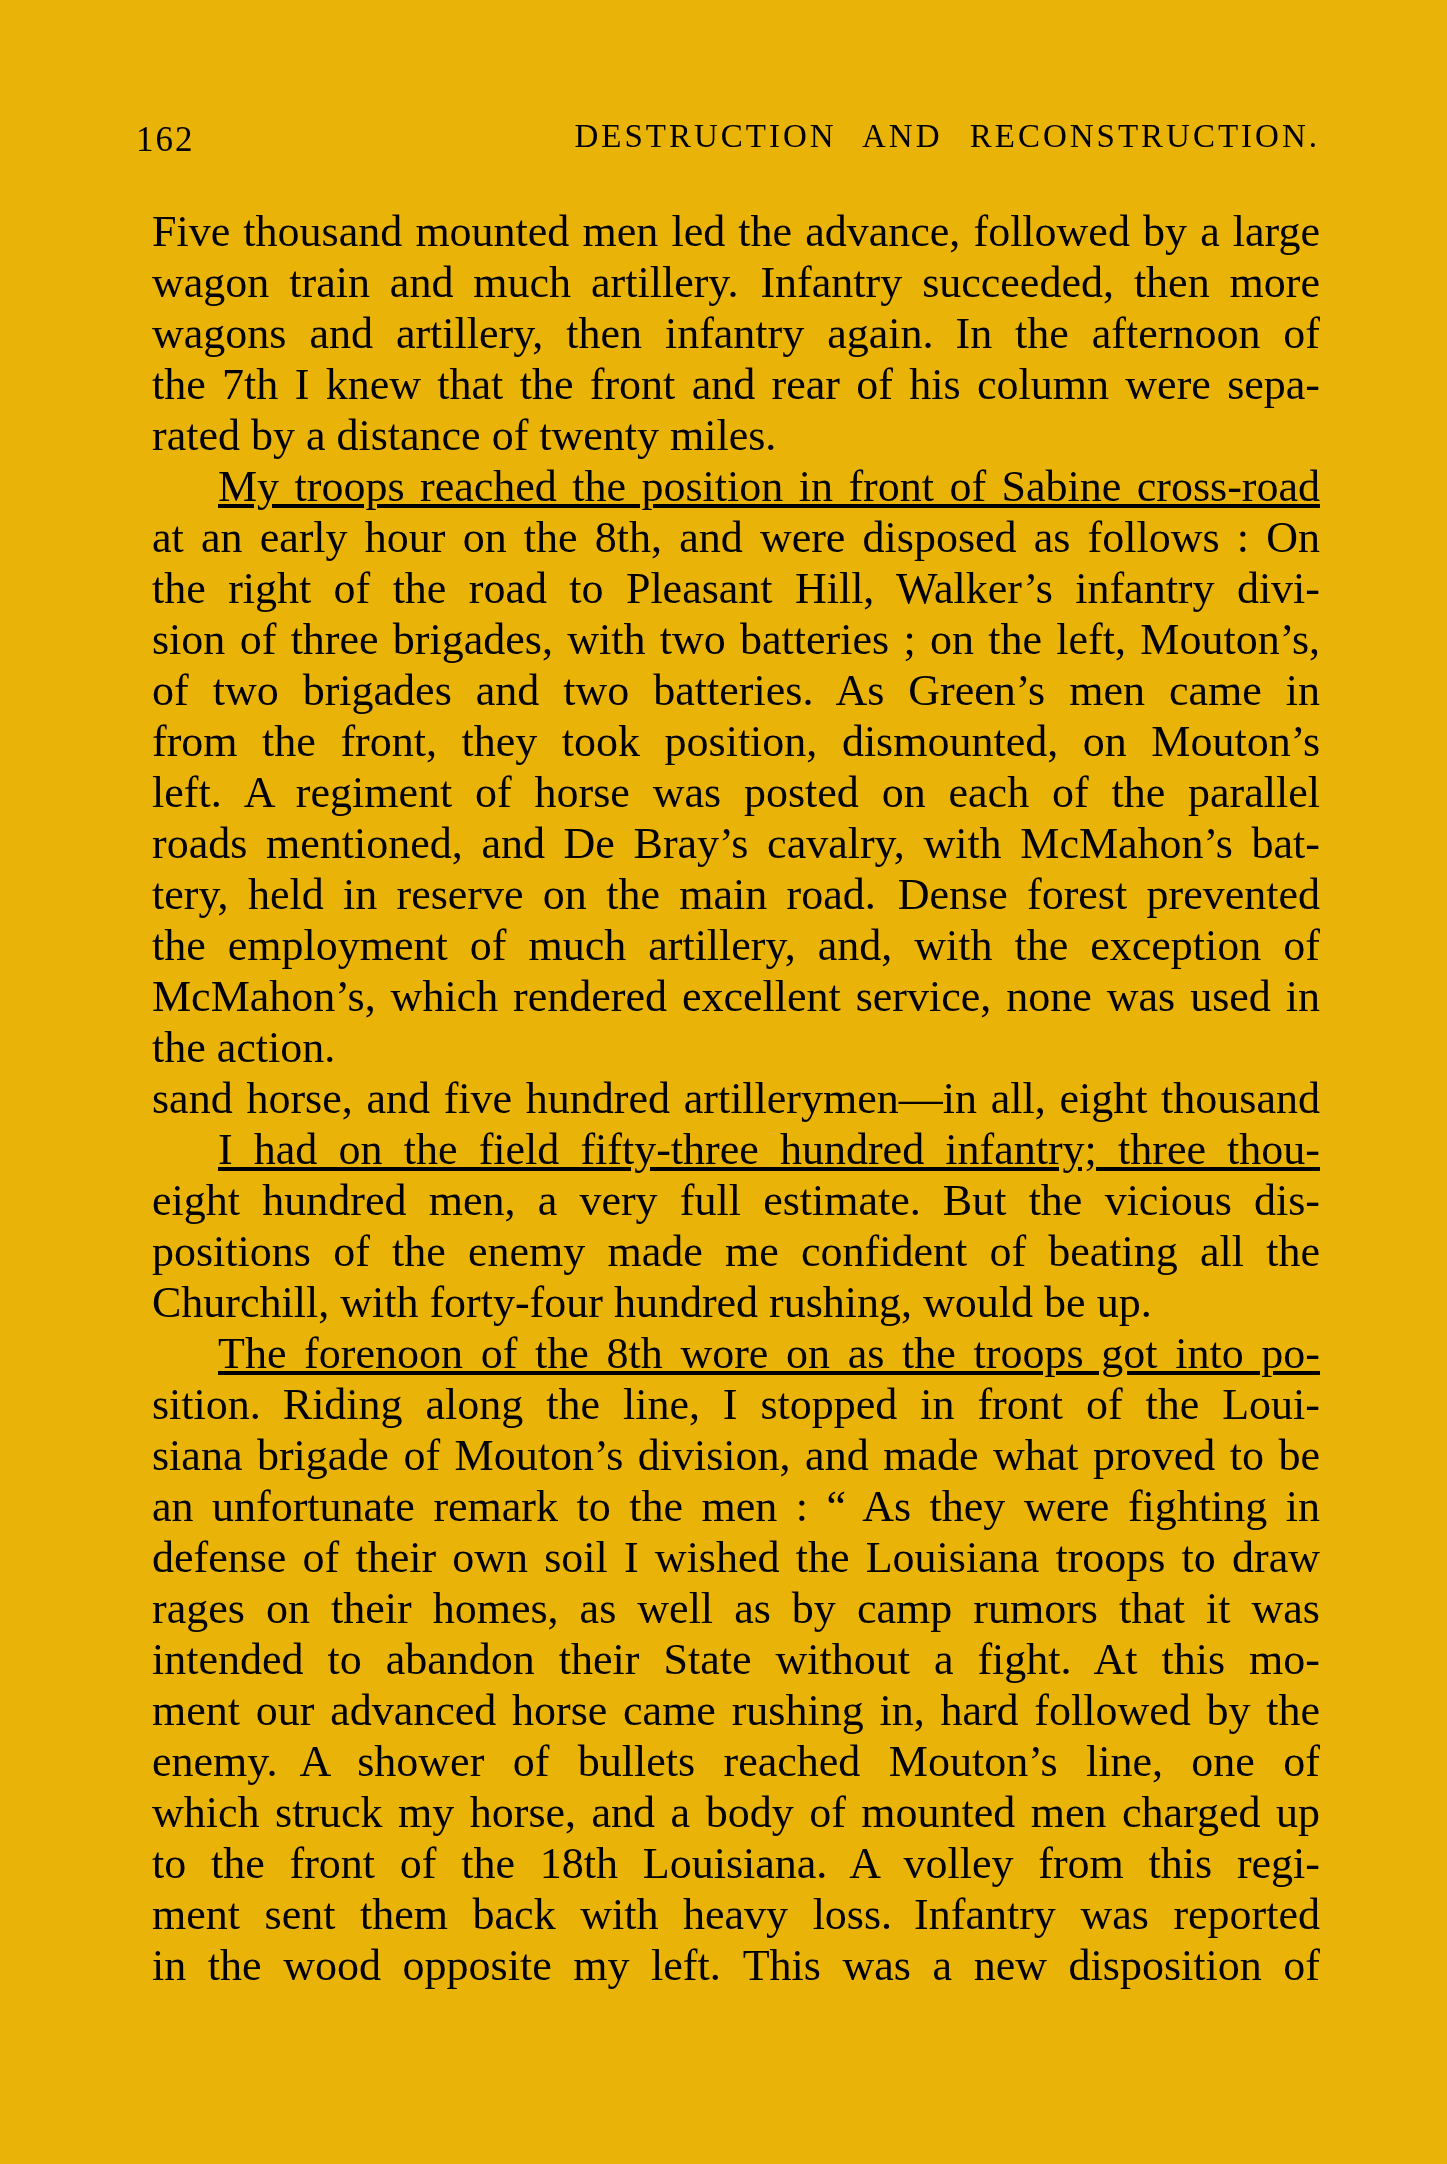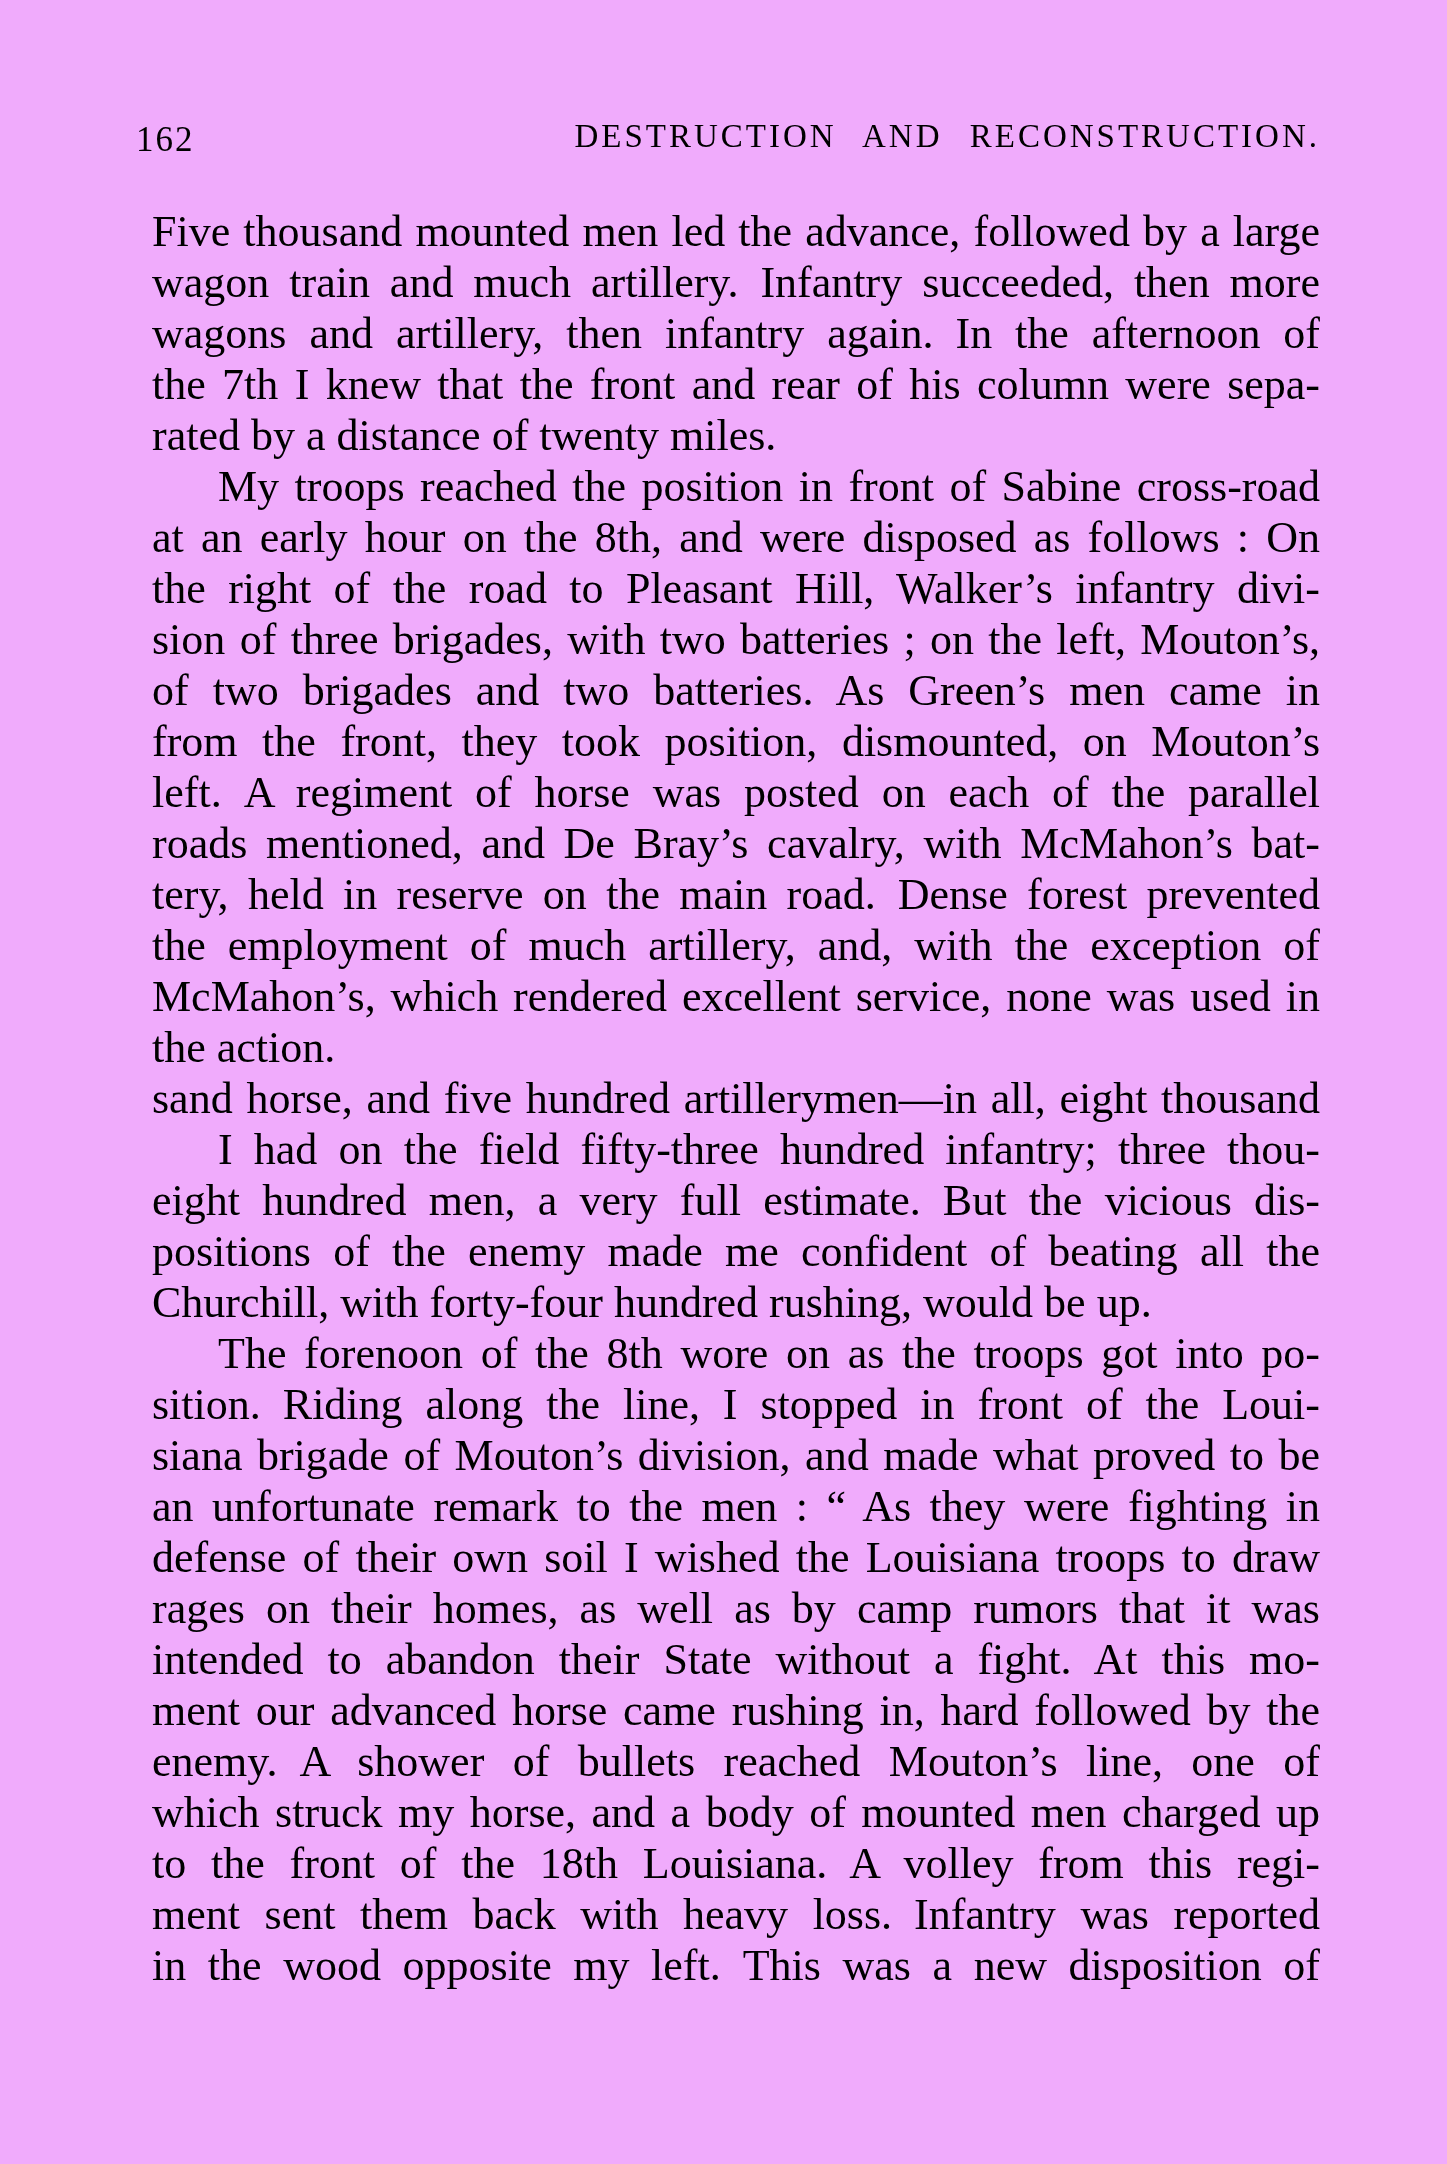--- a/index.html
+++ b/index.html
@@ -5,21 +5,21 @@
   html, body { margin: 0; padding: 0; background: #ffffff; }
   body {
     width: 1447px; height: 2164px;
     position: relative; overflow: hidden;
     font-family: "Liberation Serif", serif;
     color: #000000;
     -webkit-font-smoothing: antialiased;
   }
   .page {
     position: absolute; inset: 0;
-    background: #f0abfc;
+    background: #eab308;
     padding-left: 40px;
   }
   .running-header {
     position: absolute; top: 118px; left: 152px; width: 1168px; height: 42px;
   }
   .page-number {
     position: absolute; left: -16px; top: 2px;
     font-size: 35px; letter-spacing: 2px;
   }
   .running-title {
@@ -34,21 +34,21 @@
   }
   .text-line {
     height: 51px;
     line-height: 51px;
     font-size: 44px;
     text-align: justify;
     text-align-last: justify;
     white-space: normal;
   }
   .text-line.flush { text-align-last: left; }
-  .text-line.indent { text-indent: 66px; }
+  .text-line.indent { text-indent: 66px; text-decoration: underline; }
 </style>
 </head>
 <body>
 
 <div class="page">
   <header class="running-header">
     <span class="page-number">162</span>
     <span class="running-title">DESTRUCTION AND RECONSTRUCTION.</span>
   </header>
   <main class="text-block" id="text-block">

